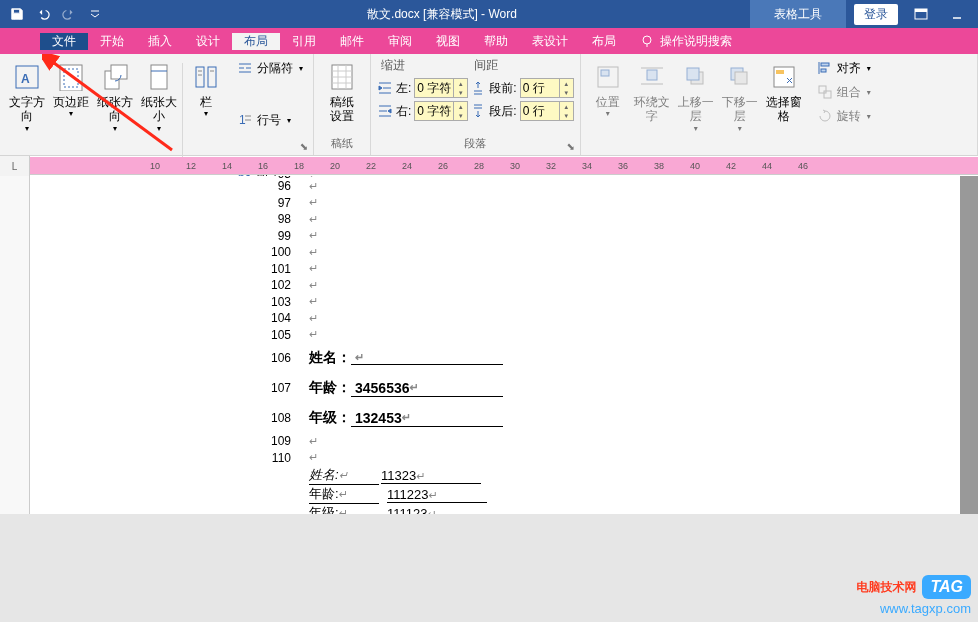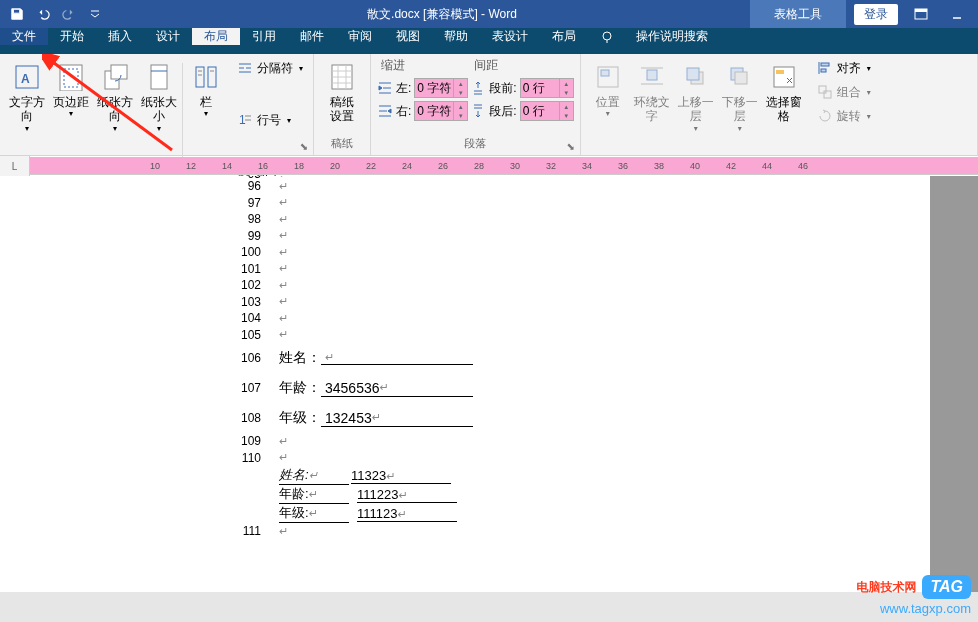--- a/index.html
+++ b/index.html
@@ -5,52 +5,52 @@
 * { margin: 0; padding: 0; box-sizing: border-box; font-family: "Microsoft YaHei", "Segoe UI", sans-serif; font-size: 12px; }
 body { background: #e6e6e6; overflow: hidden; width: 978px; height: 622px; position: relative; }
 .title-bar { height: 28px; background: #2b579a; display: flex; align-items: center; color: white; }
 .qat { display: flex; gap: 4px; padding: 0 6px; align-items: center; height: 100%; }
 .qat-btn { width: 22px; height: 22px; display: flex; align-items: center; justify-content: center; cursor: pointer; }
 .title-txt { flex: 1; text-align: center; color: #fff; margin-left: 130px; }
 .table-tools { background: #4a78b8; height: 100%; padding: 0 24px; display: flex; align-items: center; margin-left: 108px; }
 .title-right { display: flex; gap: 10px; padding: 0 8px; align-items: center; margin-left: auto; }
 .login-btn { background: #fff; color: #2b579a; padding: 2px 10px; border-radius: 2px; font-size: 12px; }
 .win-btn { width: 26px; height: 22px; display:flex; align-items:center; justify-content:center;}
-.menu-bar { height: 26px; background: #0c4a6e; display: flex; align-items: flex-start; color: #fff; }
+.menu-bar { height: 26px; background: #ec4899; display: flex; align-items: center; color: #fff; padding-left: 40px; }
 .menu-tab { padding: 0 12px; display: flex; align-items: center; cursor: pointer; }
 .menu-tab.active { background: #f3f3f3; color: #2b579a; }
 .menu-tab.file { background: #1e4e8c; }
-.tell-me { display:flex; align-items:center; gap:22px; padding: 0 12px; }
+.tell-me { display:flex; align-items:center; gap:6px; padding: 0 12px; }
 .ribbon { height: 102px; background: #f3f3f3; border-bottom: 1px solid #d4d4d4; display: flex; }
 .ribbon-group { border-right: 1px solid #d8d8d8; padding: 3px 6px 0; display: flex; flex-direction: column; position: relative; }
 .ribbon-group-label { text-align: center; font-size: 11px; color: #666; padding: 2px 0 4px; margin-top: auto; }
 .rg-body { display: flex; gap: 2px; flex: 1; }
 .big-btn { width: 42px; display: flex; flex-direction: column; align-items: center; padding-top: 4px; cursor: pointer; font-size: 11px; line-height: 1.2; text-align:center;}
 .big-icon { width: 32px; height: 32px; display: flex; align-items: center; justify-content: center; margin-bottom: 2px; }
 .small-row { display: flex; flex-direction: column; gap: 2px; }
 .small-btn { display: flex; align-items: center; gap: 4px; padding: 2px 4px; cursor: pointer; height: 22px; font-size:12px; }
 .indent-grid { display:flex; flex-direction:column; gap: 1px; }
 .indent-row { display:flex; align-items:center; gap:3px; height: 22px;}
-.num-input { width: 54px; height: 20px; border: 1px solid #ababab; background: #f9a8d4; font-size: 12px; padding: 0 2px; display:flex; align-items:center; position:relative;}
+.num-input { width: 54px; height: 20px; border: 1px solid #ababab; background: #fef9c3; font-size: 12px; padding: 0 2px; display:flex; align-items:center; position:relative;}
 .spinner { position:absolute; right:0; top:0; width:14px; height:100%; display:flex; flex-direction:column; border-left:1px solid #ababab;}
 .spinner div { flex:1; display:flex; align-items:center; justify-content:center; font-size:7px; color:#666;}
 .label-sm { font-size: 12px; }
 .header-sm { font-size:12px; color:#555; padding-left:22px;}
 .dialog-launcher { position: absolute; right: 2px; bottom: 2px; width: 14px; height: 14px; font-size: 10px; color: #777; cursor: pointer; display:flex; align-items:center; justify-content:center;}
 .ruler-area { background: #fff; height: 20px; display:flex; align-items:center;}
 .ruler-corner { width: 30px; height:100%; background:#f3f3f3; border-right:1px solid #ccc; display:flex; align-items:center; justify-content:center; font-size:10px; color:#666;}
 .ruler { flex:1; height:18px; background:#f9a8d4; border-bottom:1px solid #ccc; position:relative; display:flex; align-items:flex-end; padding-left:120px;}
 .ruler-tick { position: relative; width: 18px; height: 100%; font-size:9px; color:#555; display:flex; align-items:center;}
-.doc-area { display:flex; height: 416px; background:#999;flex-direction:column;}
+.doc-area { display:flex; height: 338px; background:#999;}
 .vruler { width: 30px; background:#f8f8f8; border-right:1px solid #ccc;}
 .page { background:#fff; width: 930px; height:100%; padding-left: 225px; padding-top: 4px; overflow:hidden; position:relative;}
 .line { display:flex; align-items:center; height: 16.5px;}
 .lnum { width:36px; text-align:right; color:#000; font-size:12px; margin-right:18px;}
 .para-mark { color:#888; font-size:11px;}
-.form-line { display:flex; align-items:center; height: 30px; }
+.form-line { display:flex; align-items:center; height: 30px; font-weight: bold; }
 .form-label { font-size:14px; }
 .form-field { border-bottom: 1px solid #000; min-width:152px; padding: 0 4px; font-size:14px; display:flex; align-items:center;}
 .arrow { position:absolute; top: 54px; left: 42px; pointer-events:none; z-index:100;}
 .watermark { position: absolute; right: 7px; bottom: 6px; text-align: right; z-index: 50; pointer-events:none;}
 .wm-line1 { color: #ff3b1f; font-size: 22px; font-weight: bold; display:flex; align-items:center; gap:6px; justify-content:flex-end;}
 .wm-tag { background:#3aaaff; color:#fff; padding: 3px 8px; border-radius:6px; font-size:16px; font-weight:bold; font-style:italic;}
 .wm-line2 { color: #3aaaff; font-size:13px; margin-top: 2px; }
 svg { display: block; }
 .section-header { padding: 0 4px 2px; }
 .col-sep { border-left: 1px solid #d8d8d8; margin: 6px 0 18px; }

